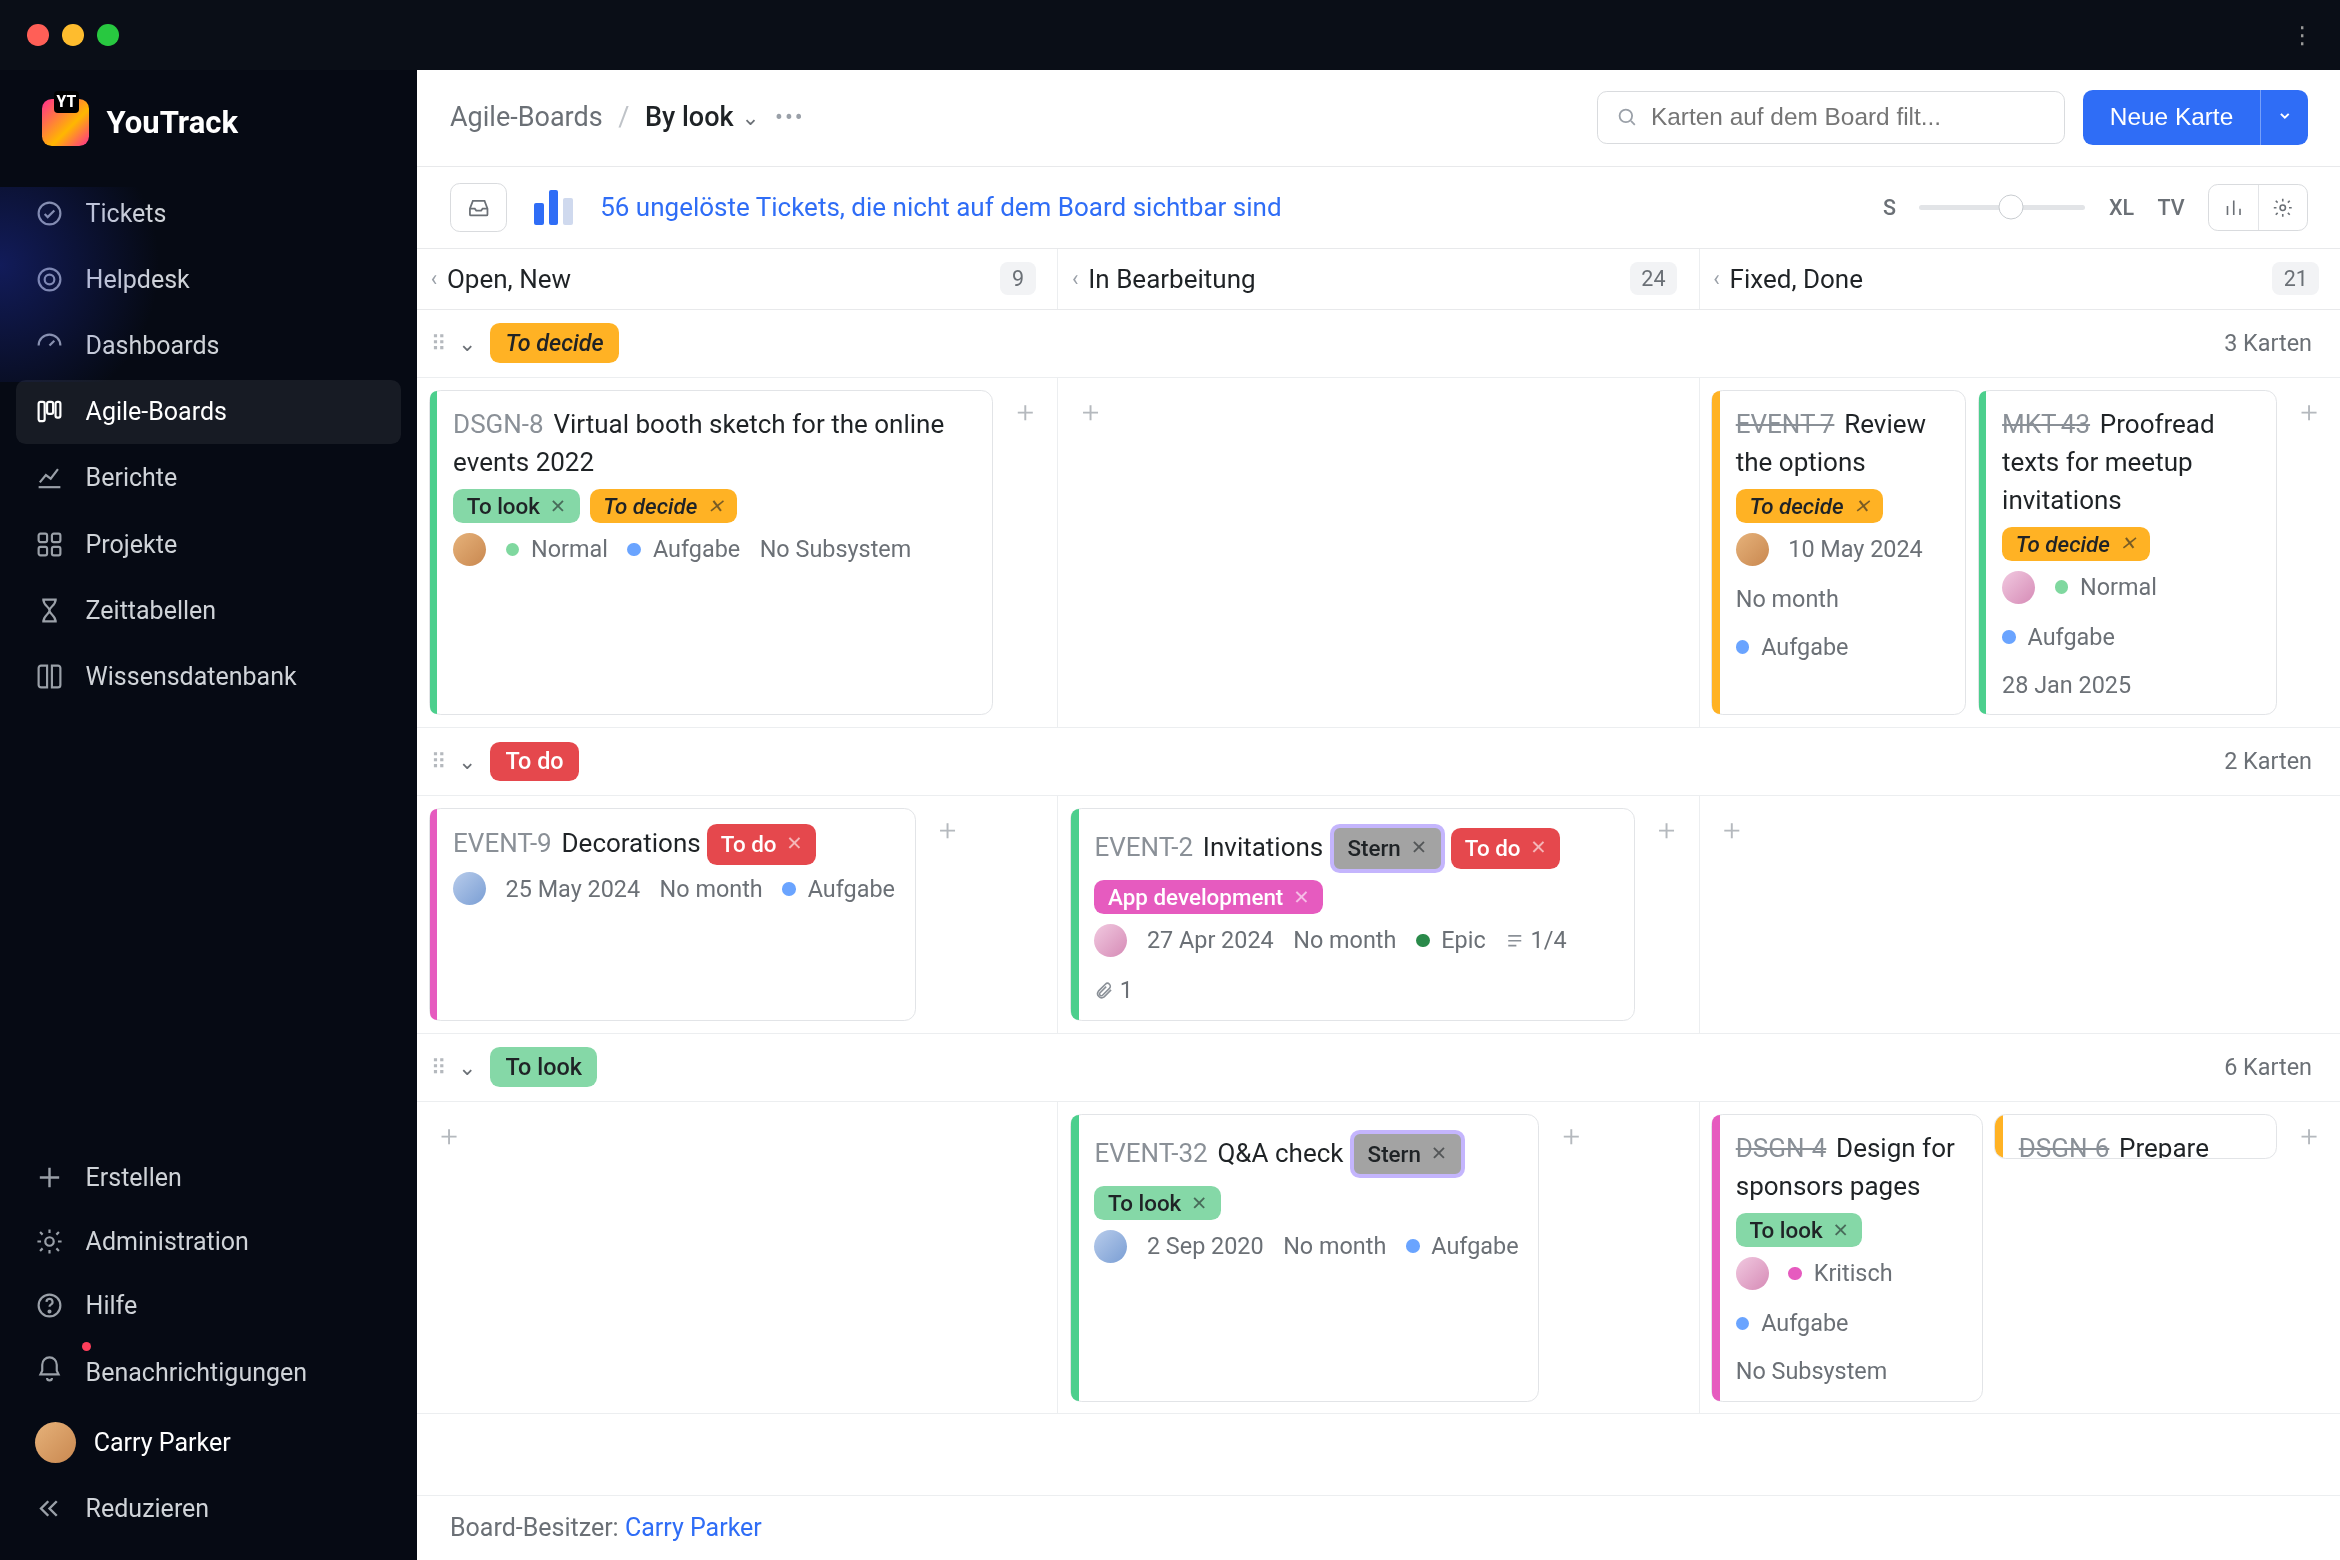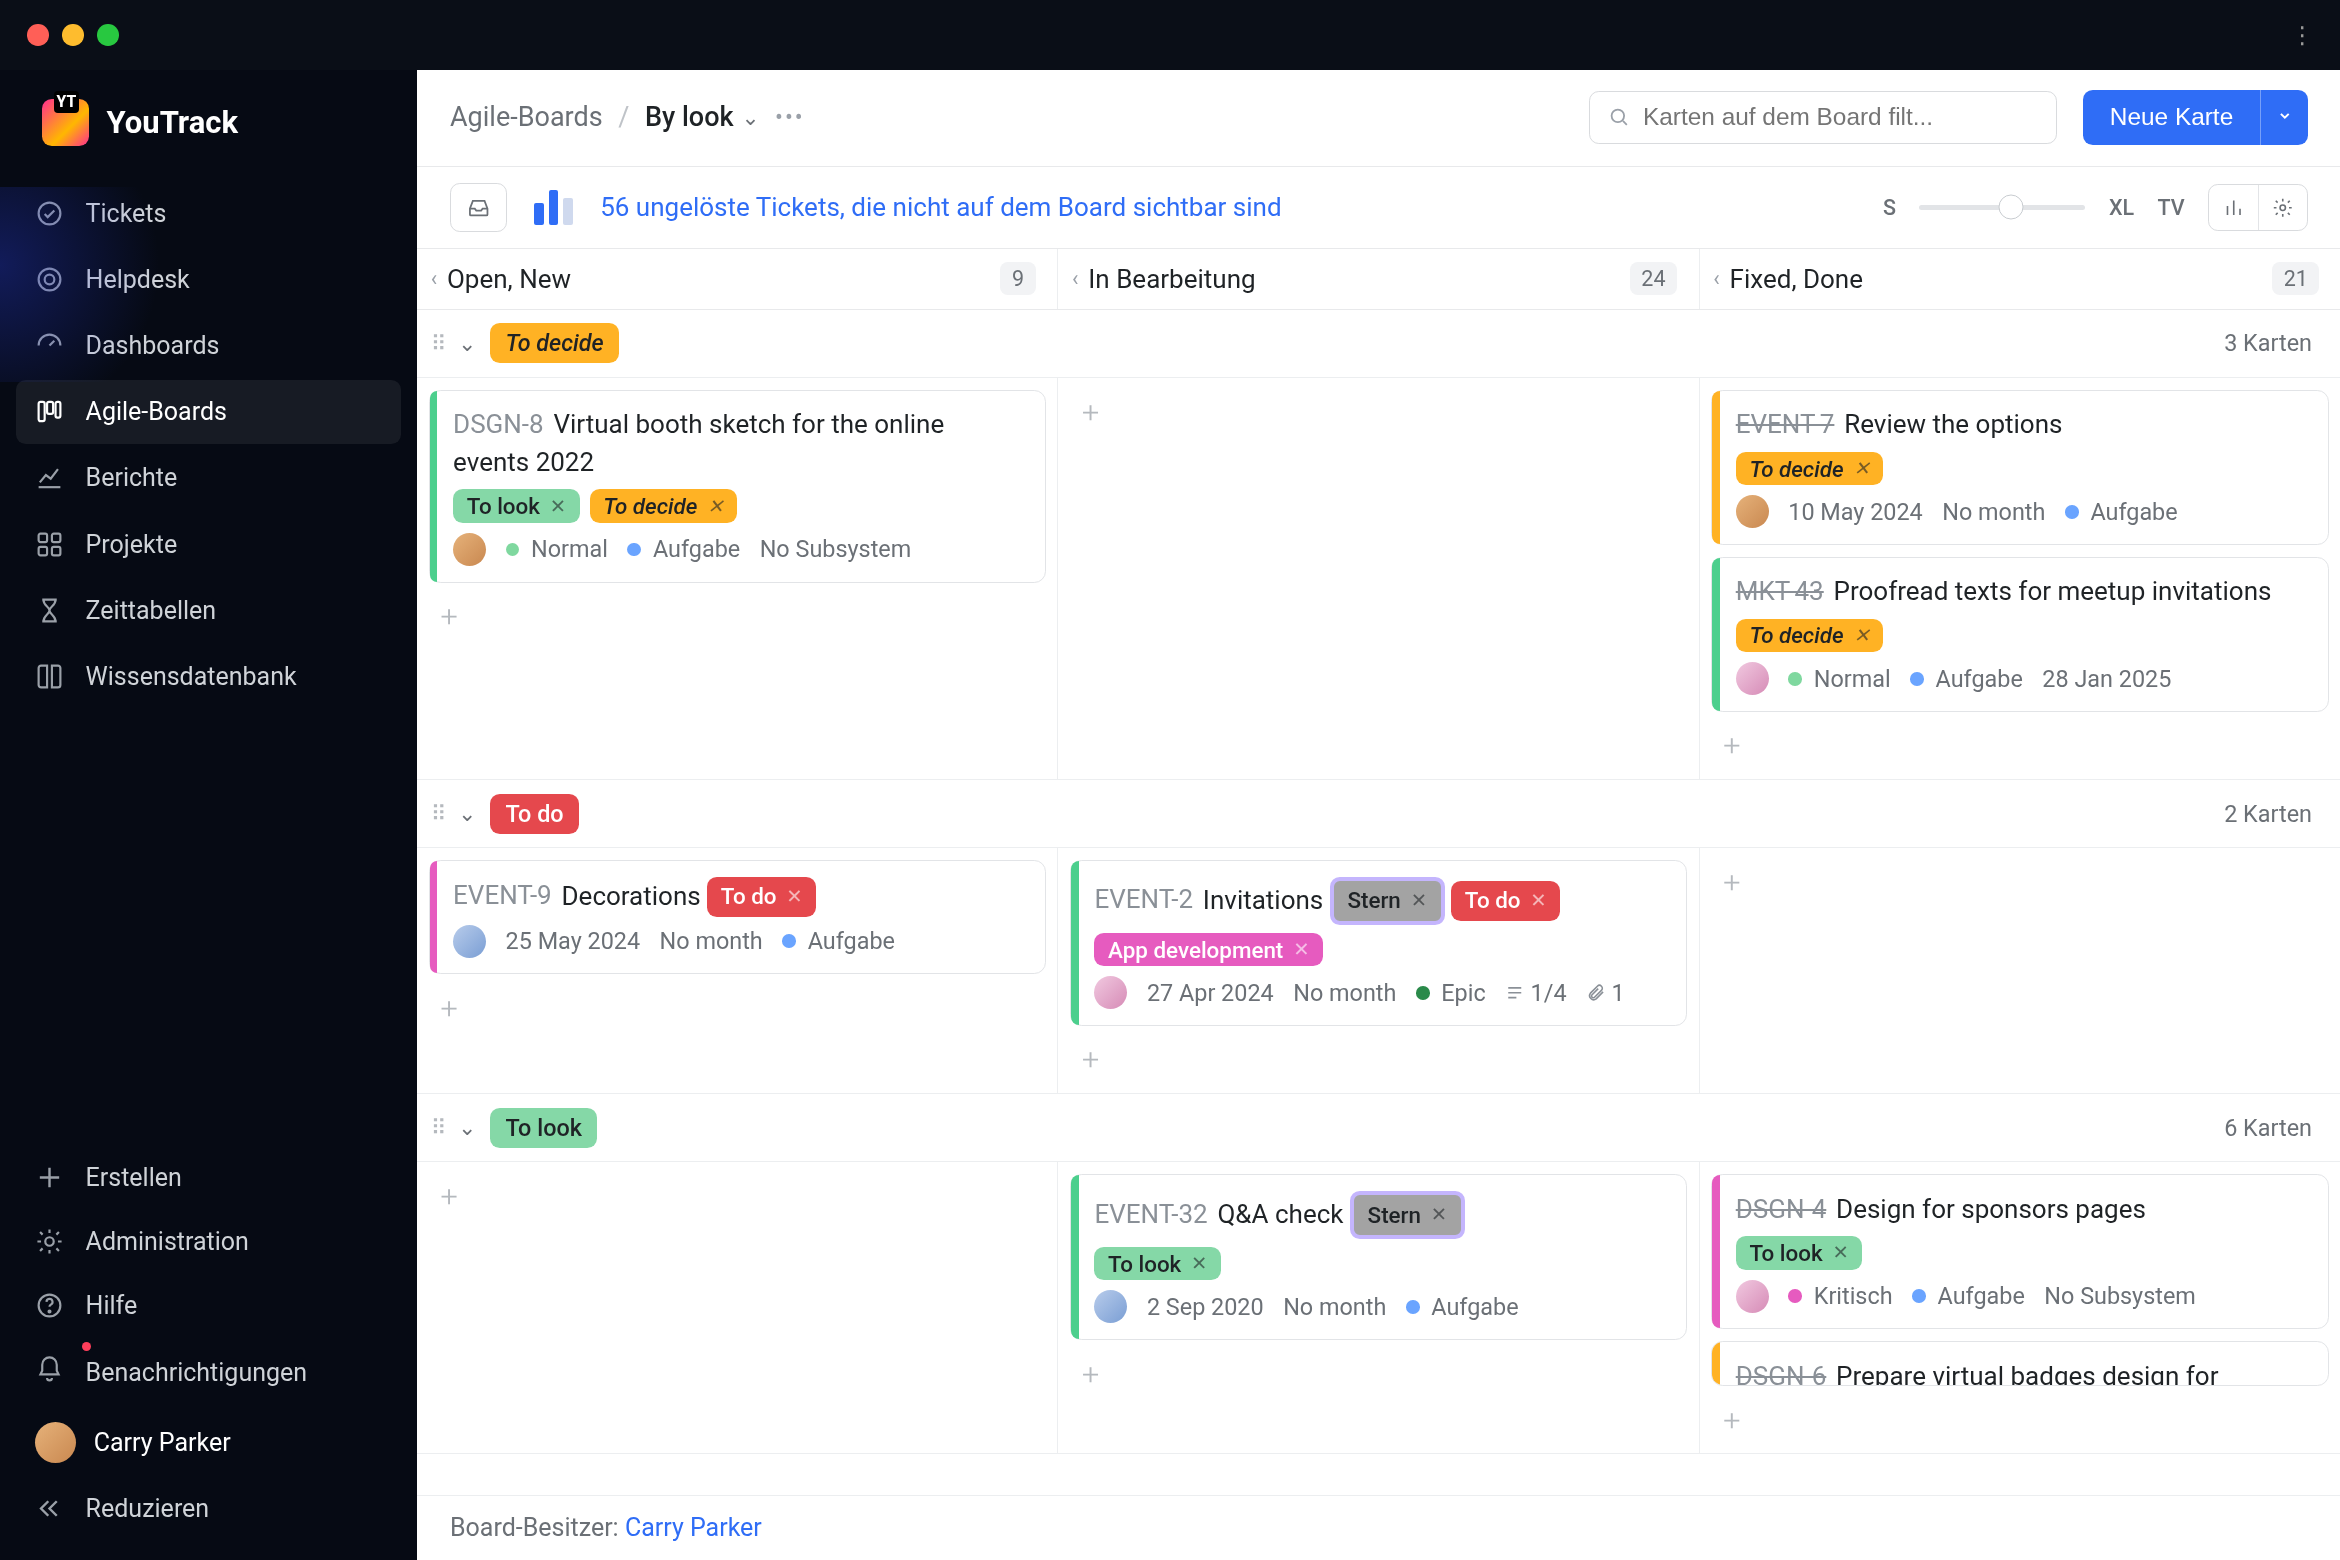--- a/index.html
+++ b/index.html
@@ -83,21 +83,21 @@
 .chev-down { font-size: 21.5px; color: #6b7076; }
 .topbar-right { display: flex; align-items: center; gap: 17.6px; }
 .search-box {
   display: flex; align-items: center; gap: 13.7px;
   border: 1px solid #d9dbde; border-radius: 9.8px;
   padding: 11.7px 17.6px; width: 468px; color: #9aa0a8; font-size: 24.4px;
 }
 .search-box input { border: none; outline: none; font-size: 24.4px; flex: 1; color: #1f2326; background: transparent; }
 .btn-primary {
   background: #2f6df6; color: #fff; font-size: 24.4px; font-weight: 500;
-  padding: 13.7px 27px; border: none; border-radius: 9.8px; cursor: pointer; margin-left: 8px;
+  padding: 13.7px 27px; border: none; border-radius: 9.8px; cursor: pointer;
 }
 .btn-primary-split {
   background: #2f6df6; color: #fff; border: none; border-radius: 9.8px;
   padding: 13.7px 15.6px; cursor: pointer; border-left: 1px solid rgba(255,255,255,0.35);
 }
 .btn-group { display: flex; }
 .btn-group .btn-primary { border-top-right-radius: 0; border-bottom-right-radius: 0; }
 .btn-group .btn-primary-split { border-top-left-radius: 0; border-bottom-left-radius: 0; }
 
 .filterbar {
@@ -161,21 +161,21 @@
 .tag.tag-small { font-size: 22.4px; padding: 3.9px 13.7px; }
 .tag.stern { background: #a3a3a3; border: 4px solid #c4b5fd; color: #1f2326; }
 .swim-count { font-size: 23.4px; color: #6b7076; }
 
 .swimlane-row {
   display: grid; grid-template-columns: 1fr 1fr 1fr;
   border-bottom: 1px solid #eceef0;
 }
 .cell {
   padding: 11.7px; border-right: 1px solid #eceef0;
-  display: flex; flex-direction: column; gap: 11.7px; min-height: 59px;
+  display: flex; flex-direction: row; gap: 11.7px; min-height: 59px;
 }
 .cell:last-child { border-right: none; }
 .add-card-btn { color: #b5b9be; font-size: 29px; padding: 2px 5.9px; cursor: pointer; align-self: flex-start; }
 
 .card {
   border: 1px solid #e2e4e7; border-radius: 11.7px; background: #fff;
   position: relative; padding: 15.6px 19.5px 15.6px 23.4px;
 }
 .card::before {
   content: ""; position: absolute; left: 0; top: 0; bottom: 0; width: 7.8px;

